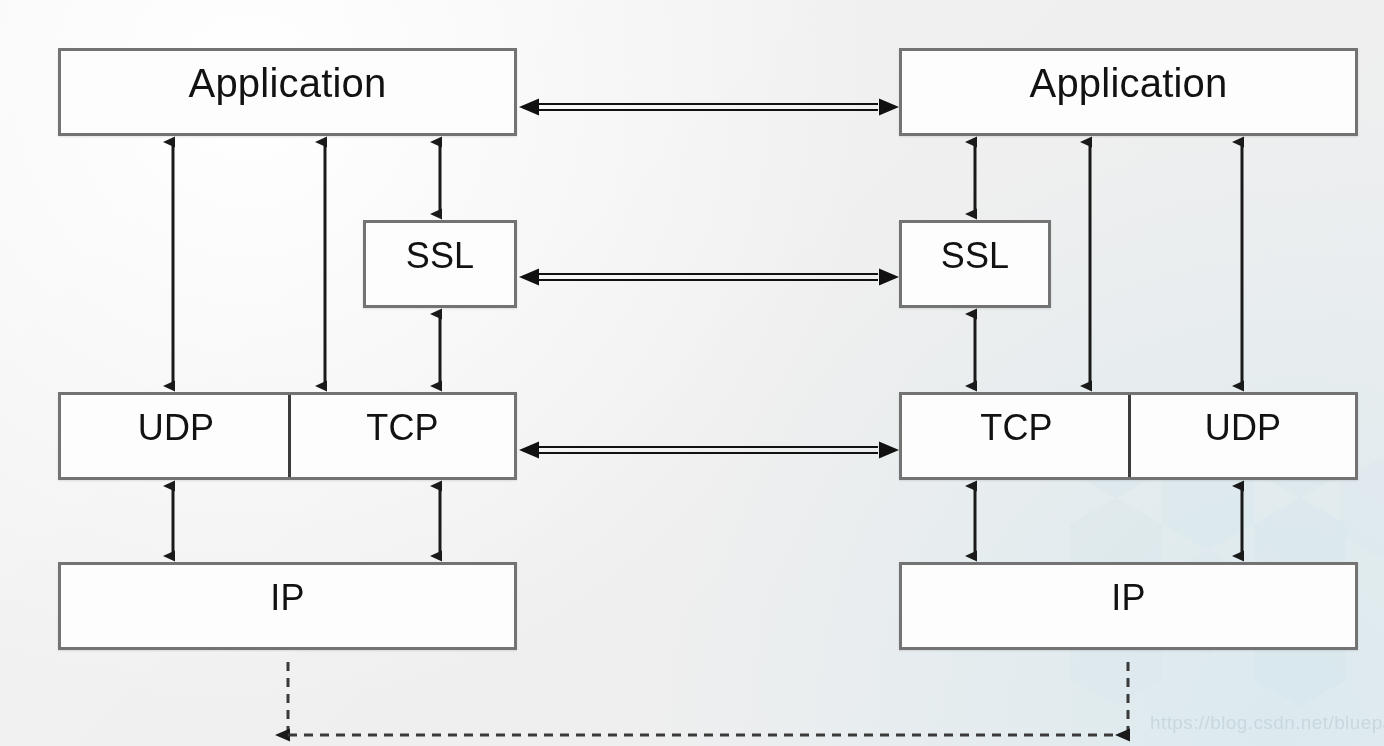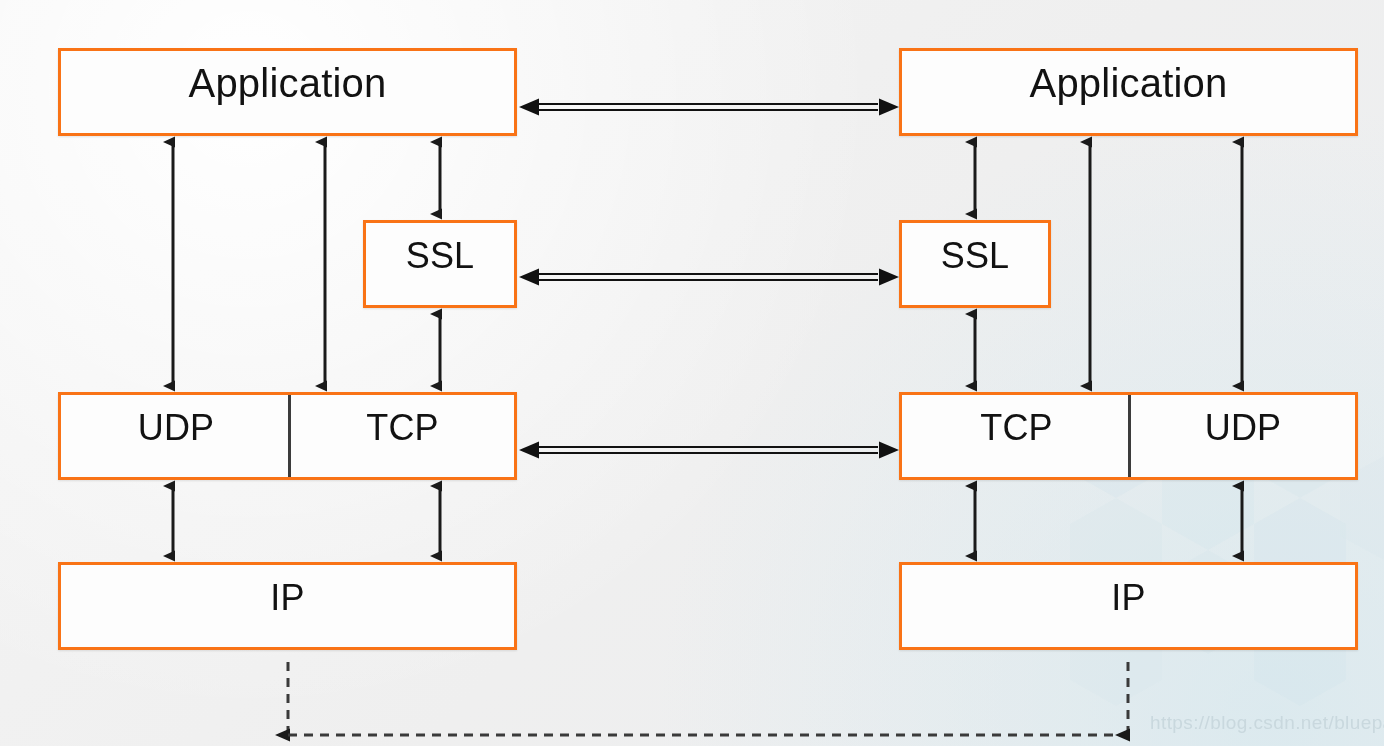--- a/index.html
+++ b/index.html
@@ -27,21 +27,21 @@
     inset: 0;
     background:
       radial-gradient(circle at 18% 12%, #ffffff 0%, rgba(255,255,255,0) 48%),
       radial-gradient(circle at 92% 96%, rgba(214,232,238,.75) 0%, rgba(214,232,238,0) 42%),
       linear-gradient(135deg, #f4f4f4 0%, #efefef 55%, #eceef0 100%);
     pointer-events: none;
   }
   .box {
     position: absolute;
     background: #fdfdfd;
-    border: 3px solid #f97316;
+    border: 3px solid #737373;
     box-sizing: border-box;
     box-shadow: 0 1px 2px rgba(0,0,0,.10);
   }
   .box .label {
     position: absolute;
     left: 0;
     right: 0;
     text-align: center;
     color: #121212;
     font-weight: 400;

